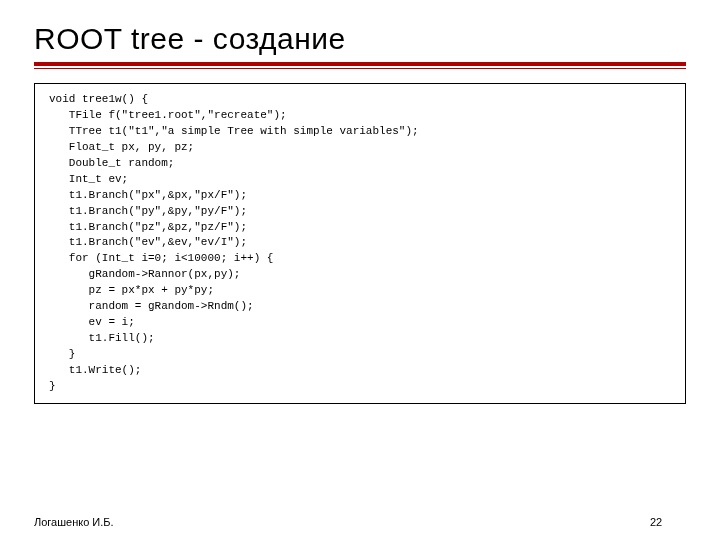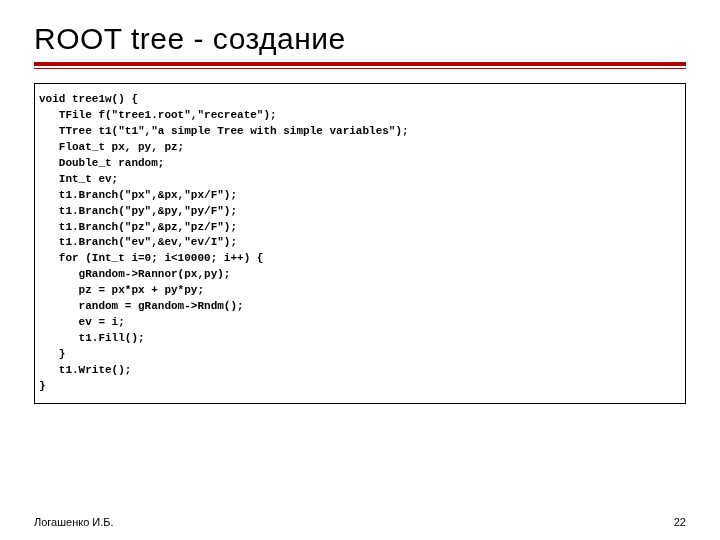--- a/index.html
+++ b/index.html
@@ -33,46 +33,45 @@
     width: 100%;
     margin-bottom: 2px;
   }
   .rule-sub {
     height: 1px;
     background: #b00000;
     width: 100%;
   }
   .code-box {
     border: 1px solid #000;
-    padding: 8px 4px;
+    padding: 8px 14px;
     font-family: "Courier New", Courier, monospace;
     font-size: 11px;
     line-height: 1.45;
     white-space: pre;
     color: #000;
-    font-weight: bold;
   }
   .footer {
     position: absolute;
     bottom: 12px;
     left: 34px;
     right: 34px;
     display: flex;
     justify-content: space-between;
     align-items: flex-start;
     font-size: 11px;
     color: #000;
     gap: 41px;
   }
   .footer .center {
     text-align: center;
     flex: 1;
   }
   .footer .left { width: 140px; text-align: left; }
-  .footer .right { width: 60px; text-align: right; }
+  .footer .right { width: 60px; text-align: center; }
 </style>
 </head>
 <body>
 
 <div class="slide">
   <h1 class="title">ROOT tree - создание</h1>
   <div class="rule-wrap">
     <div class="rule-main"></div>
     <div class="rule-sub"></div>
   </div>

